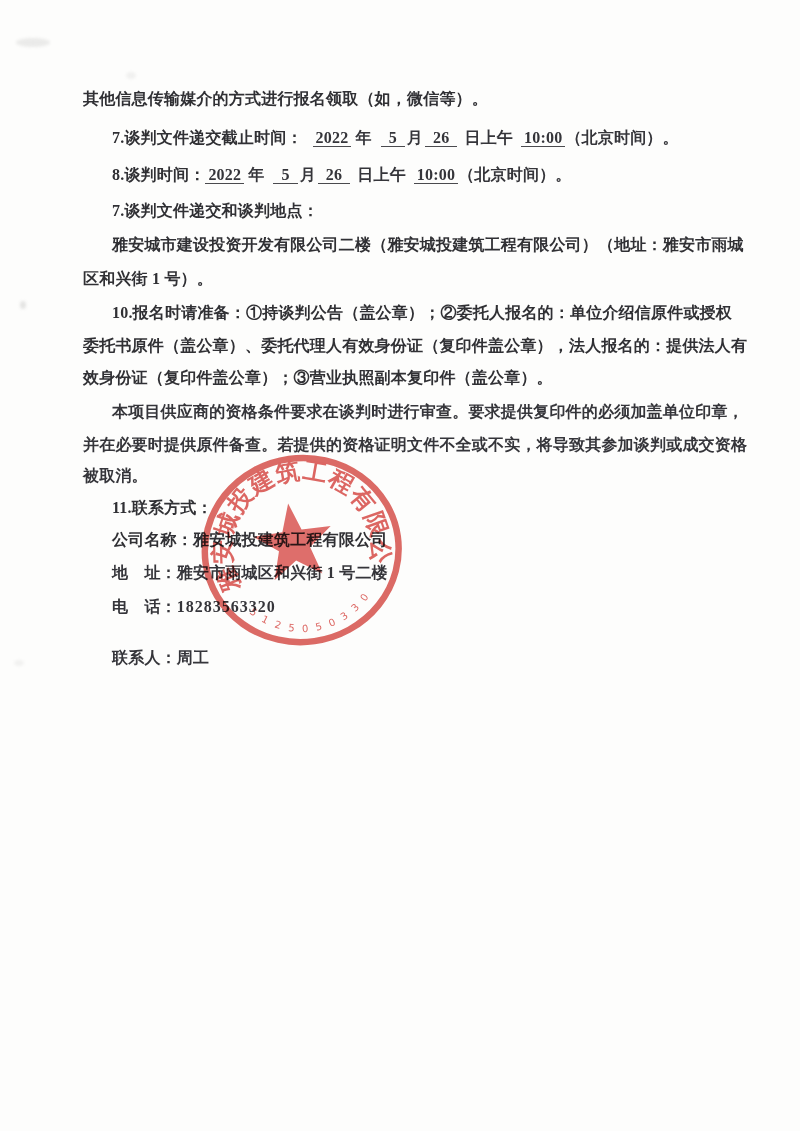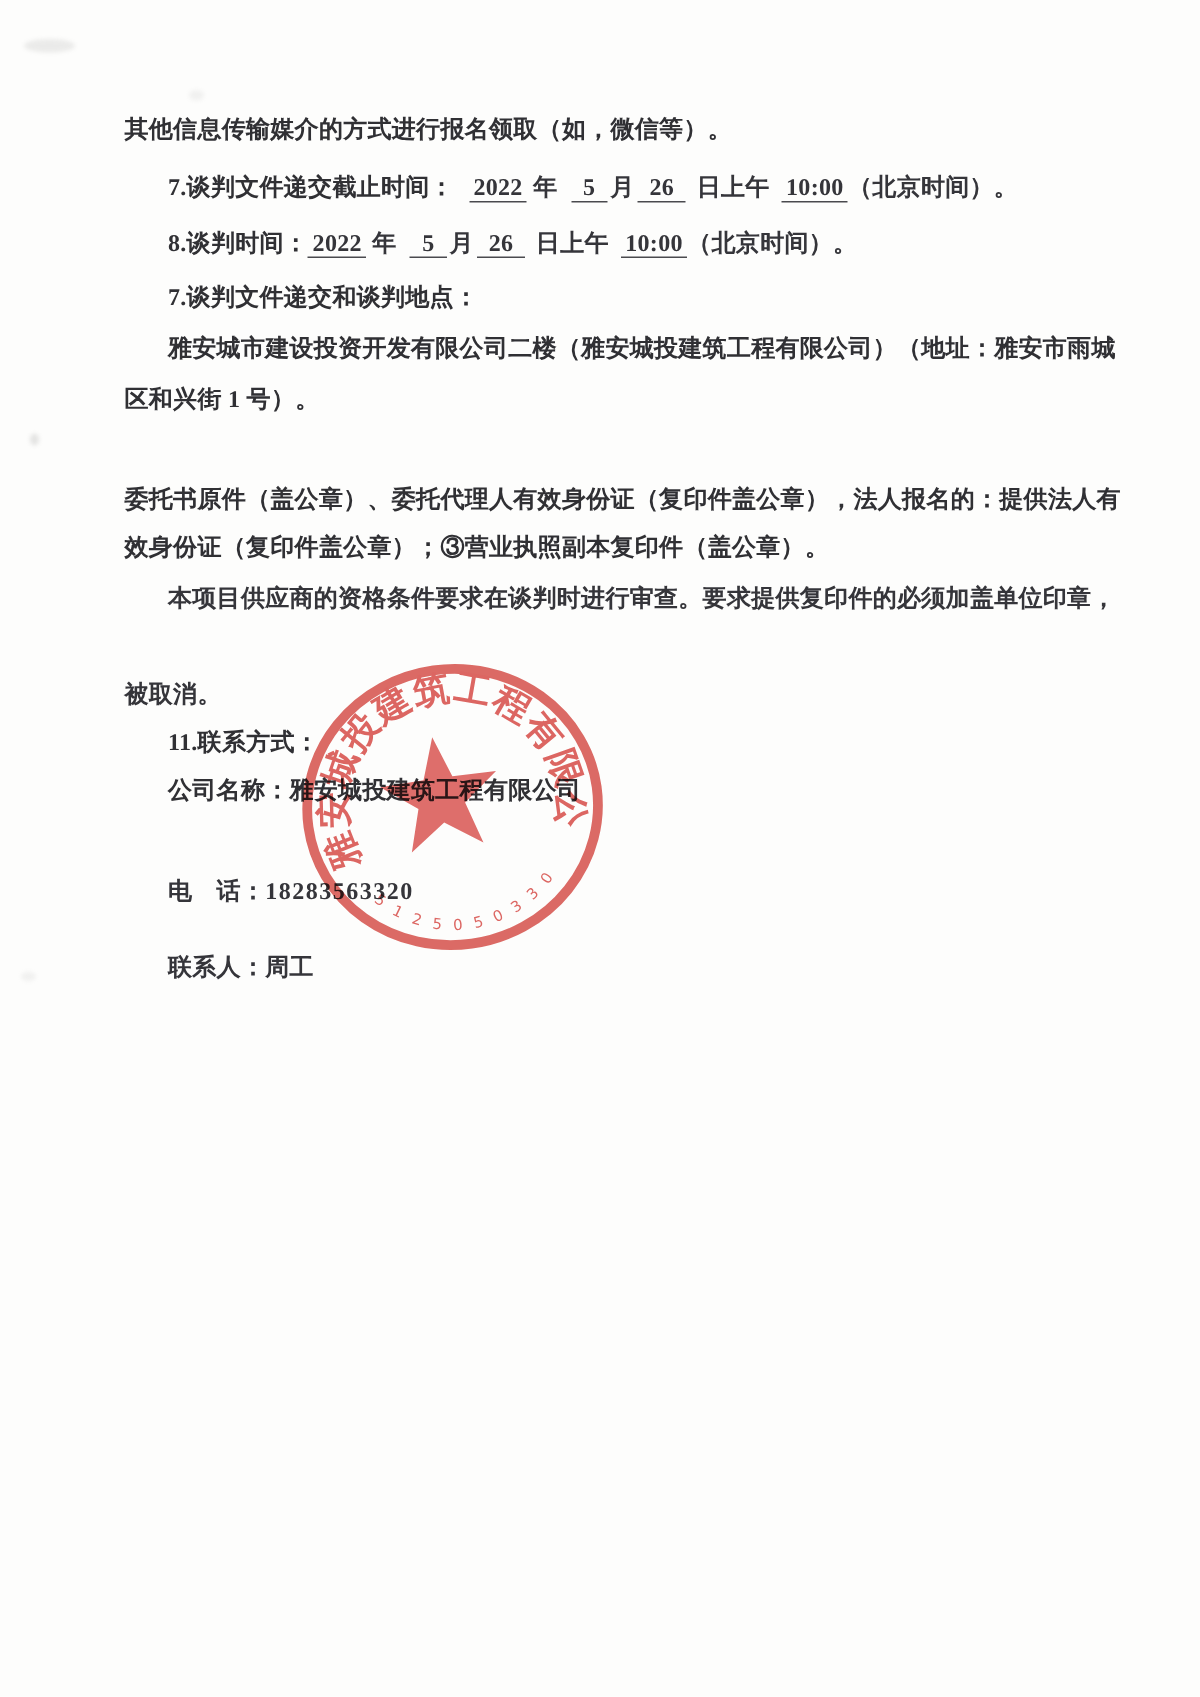--- a/index.html
+++ b/index.html
@@ -1,21 +1,21 @@
 <!DOCTYPE html>
 <html><head>
 <meta charset="utf-8">
 <style>
   html,body{margin:0;padding:0;}
   body{
     width:800px;height:1131px;position:relative;overflow:hidden;
     background:#fdfdfc;
     font-family:"Liberation Serif","DejaVu Serif",serif;
   }
-  .page{position:absolute;inset:0;}
+  .page{position:absolute;inset:0;margin-top:12px;}
   .ln{
     position:absolute;white-space:nowrap;
     font-size:16px;letter-spacing:0.2px;
     color:#35353a;line-height:24px;
   }
   .b{font-weight:bold;color:#303034;}
   .reg{font-weight:bold;}
   .u{border-bottom:1px solid #4a4a4e;padding:0 3px;}
   .u.sp{padding:0 8px;}
   .seg-year{margin-left:10px;}
@@ -56,39 +56,48 @@
     <span>7.谈判文件递交和谈判地点：</span>
   </div>
 
   <div class="ln b" style="left:112px;top:221px">
     <span>雅安城市建设投资开发有限公司二楼（雅安城投建筑工程有限公司）（地址：雅安市雨城</span>
   </div>
   <div class="ln b" style="left:83px;top:255px">
     <span>区和兴街 1 号）。</span>
   </div>
 
+  <div class="ln b" style="left:112px;top:289px">
+    <span>10.报名时请准备：①持谈判公告（盖公章）；②委托人报名的：单位介绍信原件或授权</span>
+  </div>
   <div class="ln b" style="left:83px;top:322px">
     <span>委托书原件（盖公章）、委托代理人有效身份证（复印件盖公章），法人报名的：提供法人有</span>
   </div>
   <div class="ln b" style="left:83px;top:354px">
     <span>效身份证（复印件盖公章）；③营业执照副本复印件（盖公章）。</span>
   </div>
 
   <div class="ln reg" style="left:112px;top:388px">
     <span>本项目供应商的资格条件要求在谈判时进行审查。要求提供复印件的必须加盖单位印章，</span>
   </div>
+  <div class="ln reg" style="left:83px;top:421px">
+    <span>并在必要时提供原件备查。若提供的资格证明文件不全或不实，将导致其参加谈判或成交资格</span>
+  </div>
   <div class="ln reg" style="left:83px;top:452px">
     <span>被取消。</span>
   </div>
 
   <div class="ln b" style="left:112px;top:484px">
     <span>11.联系方式：</span>
   </div>
   <div class="ln b" style="left:112px;top:516px">
     <span>公司名称：</span><span>雅安城投建筑工程有限公司</span>
+  </div>
+  <div class="ln reg" style="left:112px;top:549px">
+    <span>地　址：</span><span>雅安市雨城区和兴街 1 号二楼</span>
   </div>
   <div class="ln reg" style="left:112px;top:583px">
     <span>电　话：</span><span style="letter-spacing:1px">18283563320</span>
   </div>
   <div class="ln reg" style="left:112px;top:634px">
     <span>联系人：</span><span>周工</span>
   </div>
 
   <svg class="stamp" viewBox="0 0 224 224" aria-hidden="true">
     <defs>

